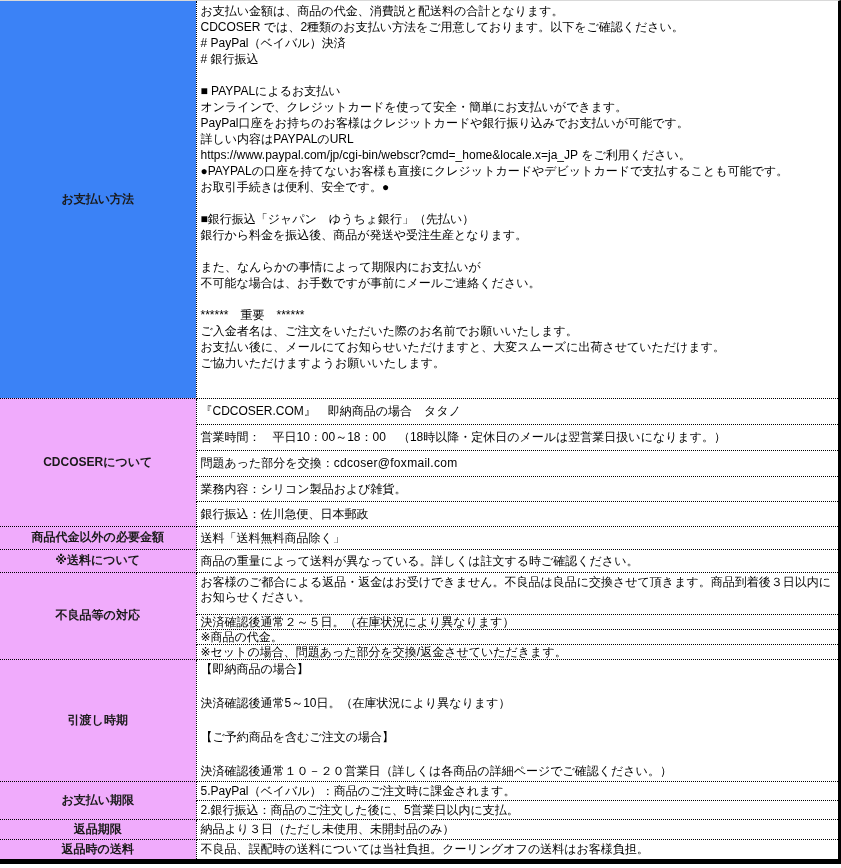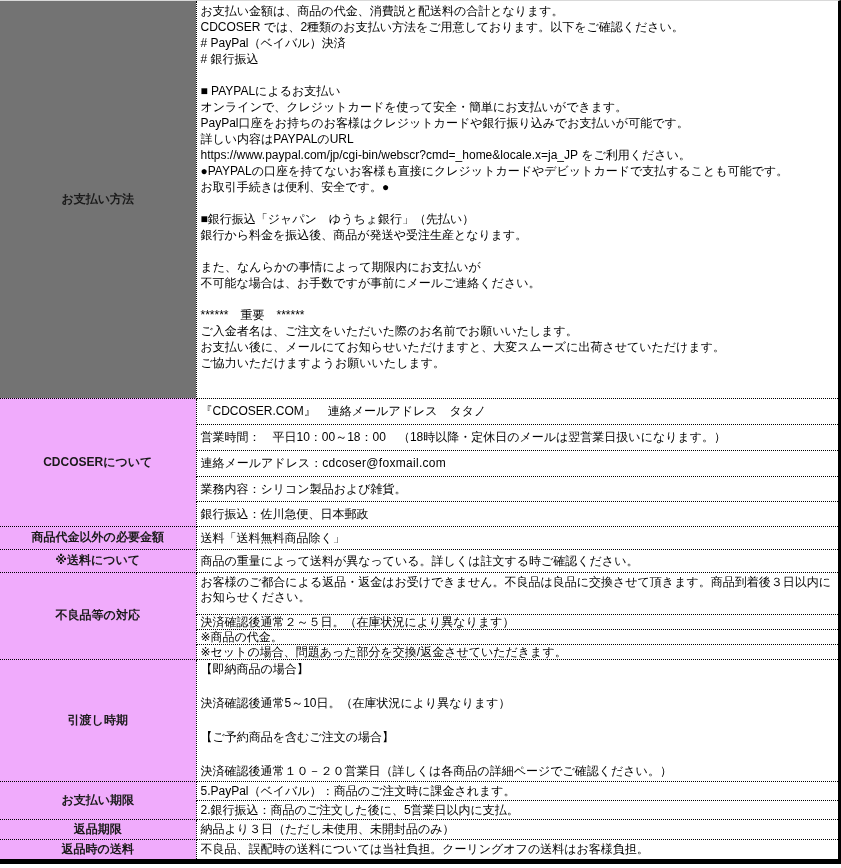--- a/index.html
+++ b/index.html
@@ -22,21 +22,21 @@
   }
   th.rowlabel{
     width:196px;
     font-weight:bold;
     color:#1a1a1a;
     text-align:center;
     vertical-align:middle;
     padding:1px 2px;
     background:#f0abfc;
   }
-  th.rowlabel.white{background:#737373;}
+  th.rowlabel.white{background:#3b82f6;}
   td.content{
     vertical-align:top;
     padding:2px 4px 1px 4px;
     line-height:16px;
     color:#000;
   }
   td.content.mid{vertical-align:middle;padding-top:1px;padding-bottom:1px;}
   .lines{white-space:pre-line;}
   td.tight{line-height:14px;padding-top:0;padding-bottom:0;}
   b.email{font-weight:normal;letter-spacing:.3px;}
@@ -77,28 +77,28 @@
 
 ******　重要　******
 ご入金者名は、ご注文をいただいた際のお名前でお願いいたします。
 お支払い後に、メールにてお知らせいただけますと、大変スムーズに出荷させていただけます。
 ご協力いただけますようお願いいたします。</div>
         </td>
       </tr>
 
       <tr>
         <th class="rowlabel" rowspan="5">CDCOSERについて</th>
-        <td class="content mid" style="height:26px">『CDCOSER.COM』　連絡メールアドレス　タタノ</td>
+        <td class="content mid" style="height:26px">『CDCOSER.COM』　即納商品の場合　タタノ</td>
       </tr>
       <tr>
         <td class="content mid" style="height:26px">営業時間：　平日10：00～18：00　（18時以降・定休日のメールは翌営業日扱いになります。）</td>
       </tr>
       <tr>
         <td class="content mid" style="height:26px">
-          <span>連絡メールアドレス：</span><b class="email">cdcoser@foxmail.com</b>
+          <span>問題あった部分を交換：</span><b class="email">cdcoser@foxmail.com</b>
         </td>
       </tr>
       <tr>
         <td class="content mid" style="height:25px">業務内容：シリコン製品および雑貨。</td>
       </tr>
       <tr>
         <td class="content mid" style="height:25px">銀行振込：佐川急便、日本郵政</td>
       </tr>
 
       <tr>

